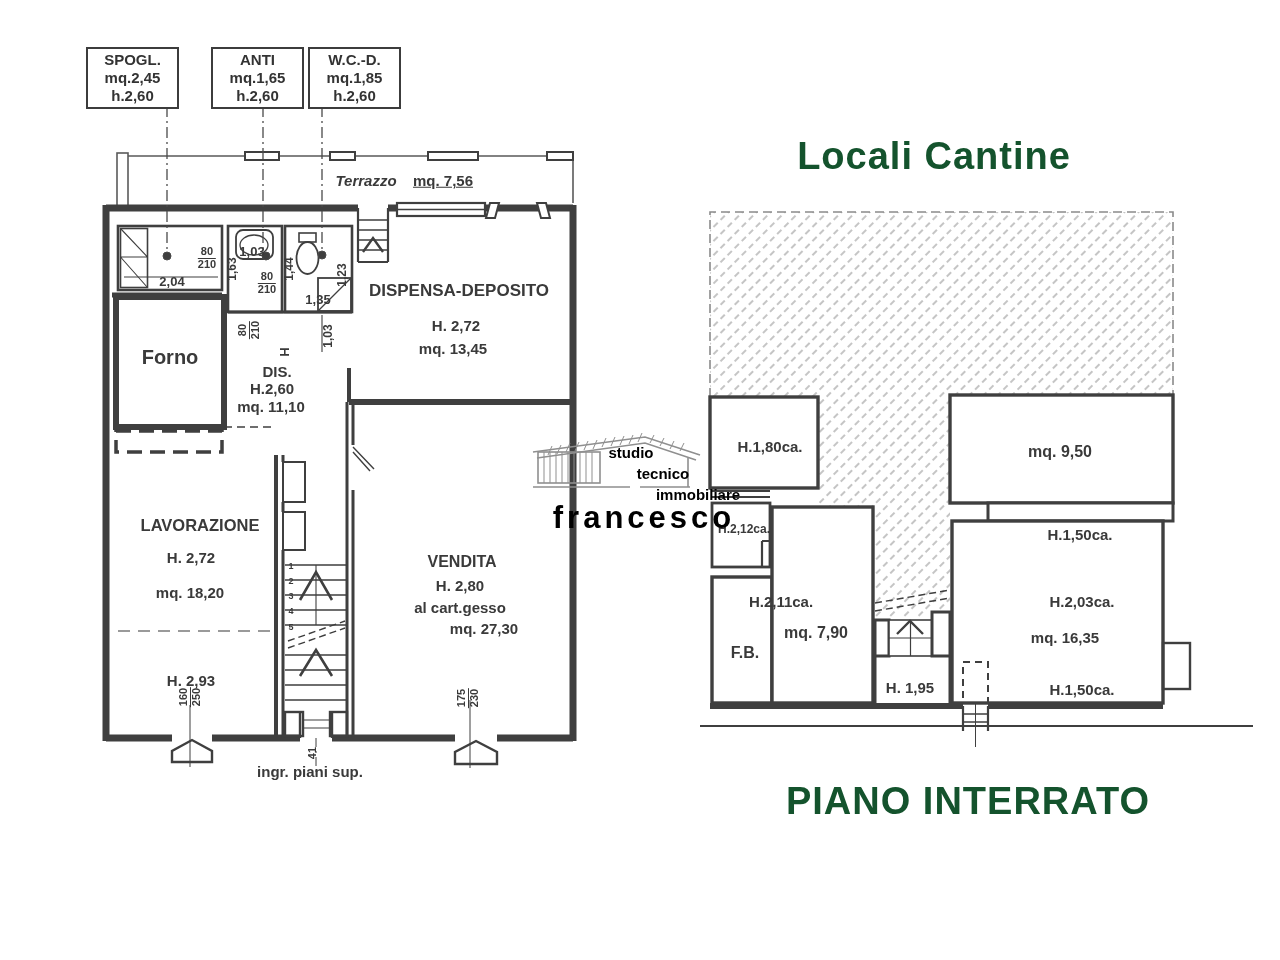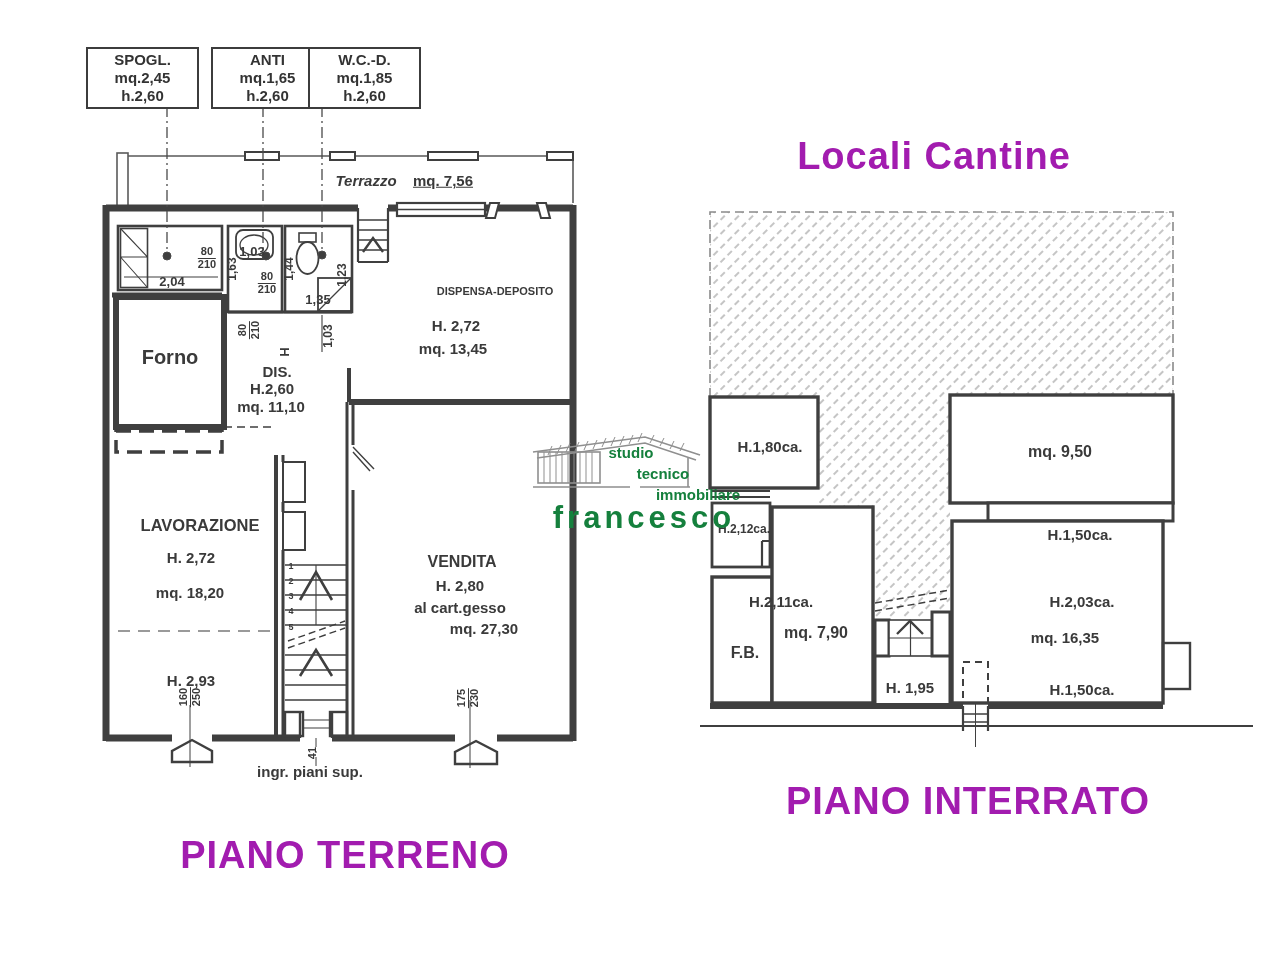--- a/index.html
+++ b/index.html
@@ -4,26 +4,26 @@
 <style>
   html,body{margin:0;padding:0;background:#fff;}
   #stage{position:relative;width:1280px;height:960px;background:#ffffff;overflow:hidden;
          font-family:"Liberation Sans", sans-serif;}
   #plan{position:absolute;left:0;top:0;}
   .lbl{position:absolute;transform:translate(-50%,-50%);white-space:nowrap;
        font-weight:bold;color:#3a3a3a;line-height:1.1;}
   .rot{transform:translate(-50%,-50%) rotate(-90deg);}
   .rot90{transform:translate(-50%,-50%) rotate(90deg);}
   .callout{position:absolute;border:2px solid #3c3c3c;background:#fff;text-align:center;
-           font-weight:bold;color:#333;font-size:15px;line-height:18px;padding:2px 12px;}
+           font-weight:bold;color:#333;font-size:15px;line-height:18px;padding:2px 2px;}
   .frac{font-size:11px;line-height:11.5px;text-align:center;}
   .frac .top{display:block;border-bottom:1.4px solid #3a3a3a;padding:0 1px;}
   .frac .bot{display:block;}
-  .title{letter-spacing:1px;color:#a21caf;}
-  .magenta{color:#15803d;}
+  .title{letter-spacing:1px;color:#14532d;}
+  .magenta{color:#000000;}
   .logo-name{letter-spacing:4px;}
 </style>
 </head>
 <body>
 
 <div id="stage">
 
 <svg id="plan" width="1280" height="960" viewBox="0 0 1280 960">
   <defs>
     <pattern id="hatch" width="10" height="10" patternUnits="userSpaceOnUse" patternTransform="rotate(45 0 0)">
@@ -174,21 +174,21 @@
   </div>
   <div class="callout" style="left:308px;top:47px;width:85px;">
     <div>W.C.-D.</div>
     <div>mq.1,85</div>
     <div>h.2,60</div>
   </div>
 
   <div class="lbl" style="left:366px;top:181px;font-size:15px;font-style:italic;">Terrazzo</div>
   <div class="lbl" style="left:443px;top:181px;font-size:15px;text-decoration:underline;">mq. 7,56</div>
 
-  <div class="lbl" style="left:459px;top:291px;font-size:11px;margin-left:36px;">DISPENSA-DEPOSITO</div>
+  <div class="lbl" style="left:459px;top:291px;font-size:17px;">DISPENSA-DEPOSITO</div>
   <div class="lbl" style="left:456px;top:326px;font-size:15px;">H. 2,72</div>
   <div class="lbl" style="left:453px;top:349px;font-size:15px;">mq. 13,45</div>
 
   <div class="lbl" style="left:170px;top:357px;font-size:20px;">Forno</div>
 
   <div class="lbl rot90" style="left:284px;top:352px;font-size:13px;">H</div>
   <div class="lbl" style="left:277px;top:372px;font-size:15px;">DIS.</div>
   <div class="lbl" style="left:272px;top:389px;font-size:15px;">H.2,60</div>
   <div class="lbl" style="left:271px;top:407px;font-size:15px;">mq. 11,10</div>
 
@@ -231,21 +231,20 @@
     <span class="bot">230</span>
   </div>
 
   <div class="lbl" style="left:291px;top:567px;font-size:9px;">1</div>
   <div class="lbl" style="left:291px;top:582px;font-size:9px;">2</div>
   <div class="lbl" style="left:291px;top:597px;font-size:9px;">3</div>
   <div class="lbl" style="left:291px;top:612px;font-size:9px;">4</div>
   <div class="lbl" style="left:291px;top:628px;font-size:9px;">5</div>
 
   <div class="lbl" style="left:310px;top:772px;font-size:15px;">ingr. piani sup.</div>
-  <div class="lbl title" style="left:345px;top:856px;font-size:38px;">PIANO TERRENO</div>
 
   <div class="lbl title" style="left:934px;top:157px;font-size:38px;">Locali Cantine</div>
   <div class="lbl" style="left:770px;top:447px;font-size:15px;">H.1,80ca.</div>
   <div class="lbl" style="left:1060px;top:452px;font-size:16px;">mq. 9,50</div>
   <div class="lbl" style="left:744px;top:530px;font-size:12px;">H.2,12ca.</div>
   <div class="lbl" style="left:1080px;top:535px;font-size:15px;">H.1,50ca.</div>
   <div class="lbl" style="left:745px;top:641px;font-size:16px;margin-top:12px;">F.B.</div>
   <div class="lbl" style="left:781px;top:602px;font-size:15px;">H.2,11ca.</div>
   <div class="lbl" style="left:816px;top:633px;font-size:16px;">mq. 7,90</div>
   <div class="lbl" style="left:910px;top:688px;font-size:15px;">H. 1,95</div>

